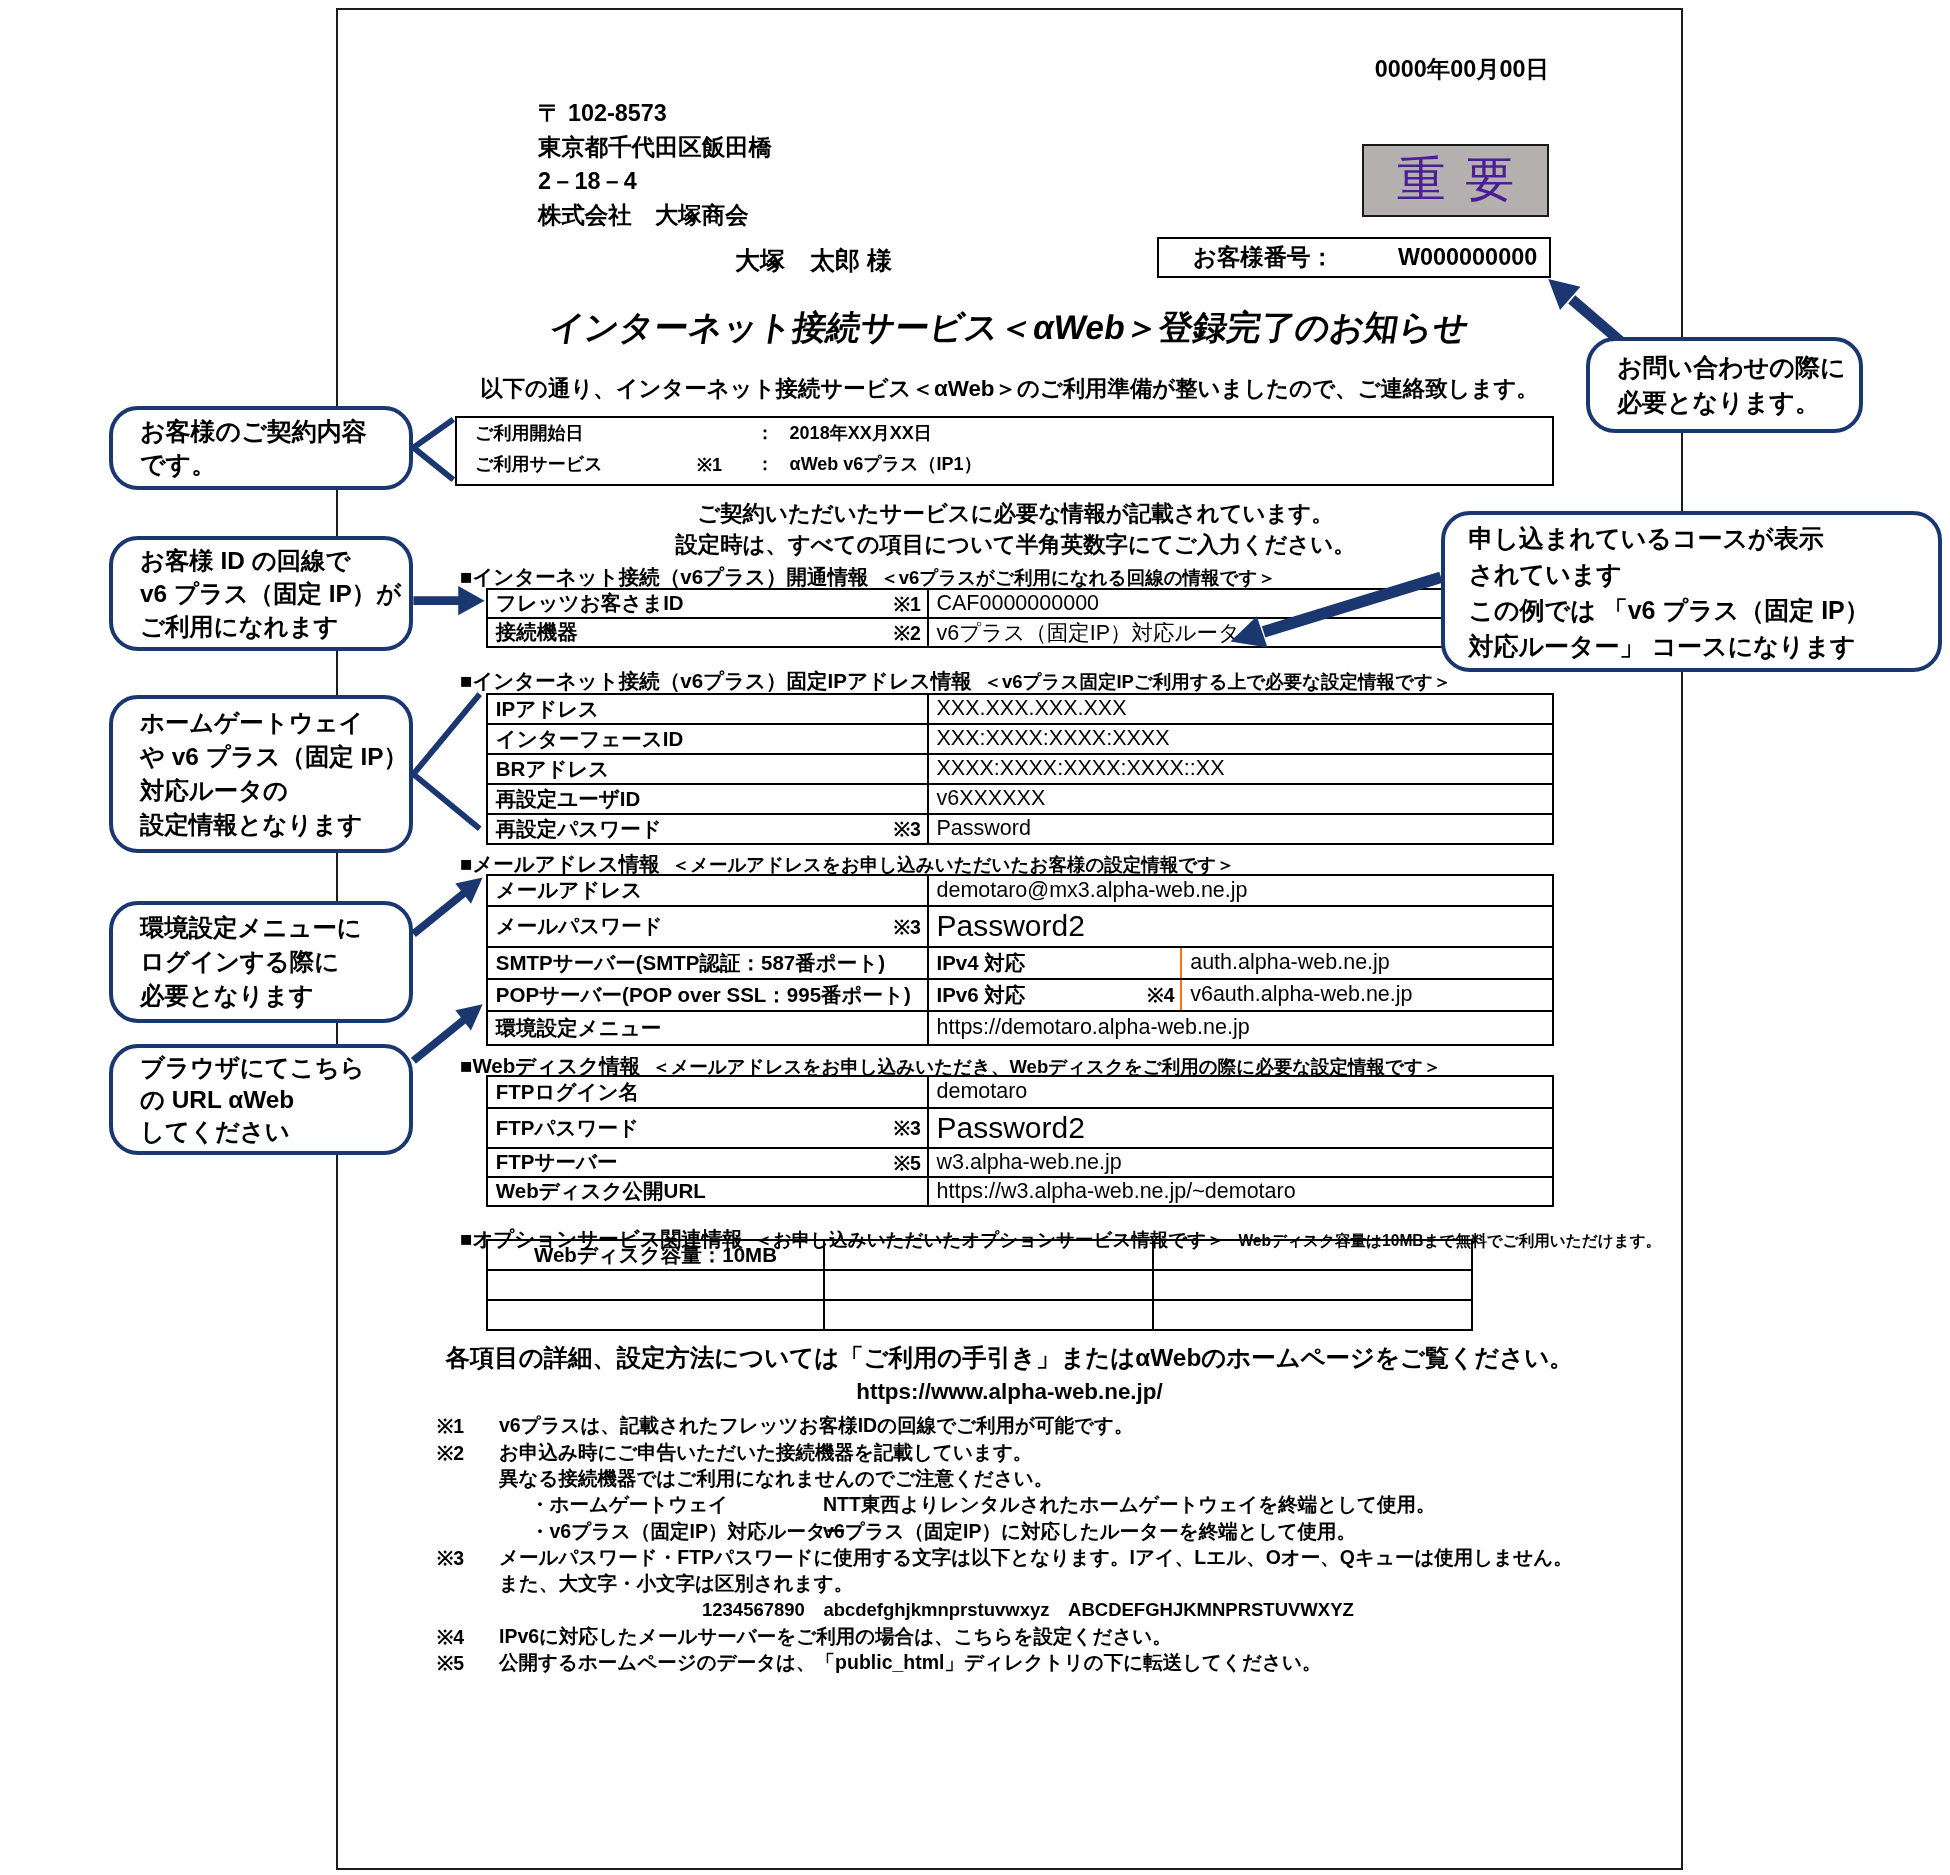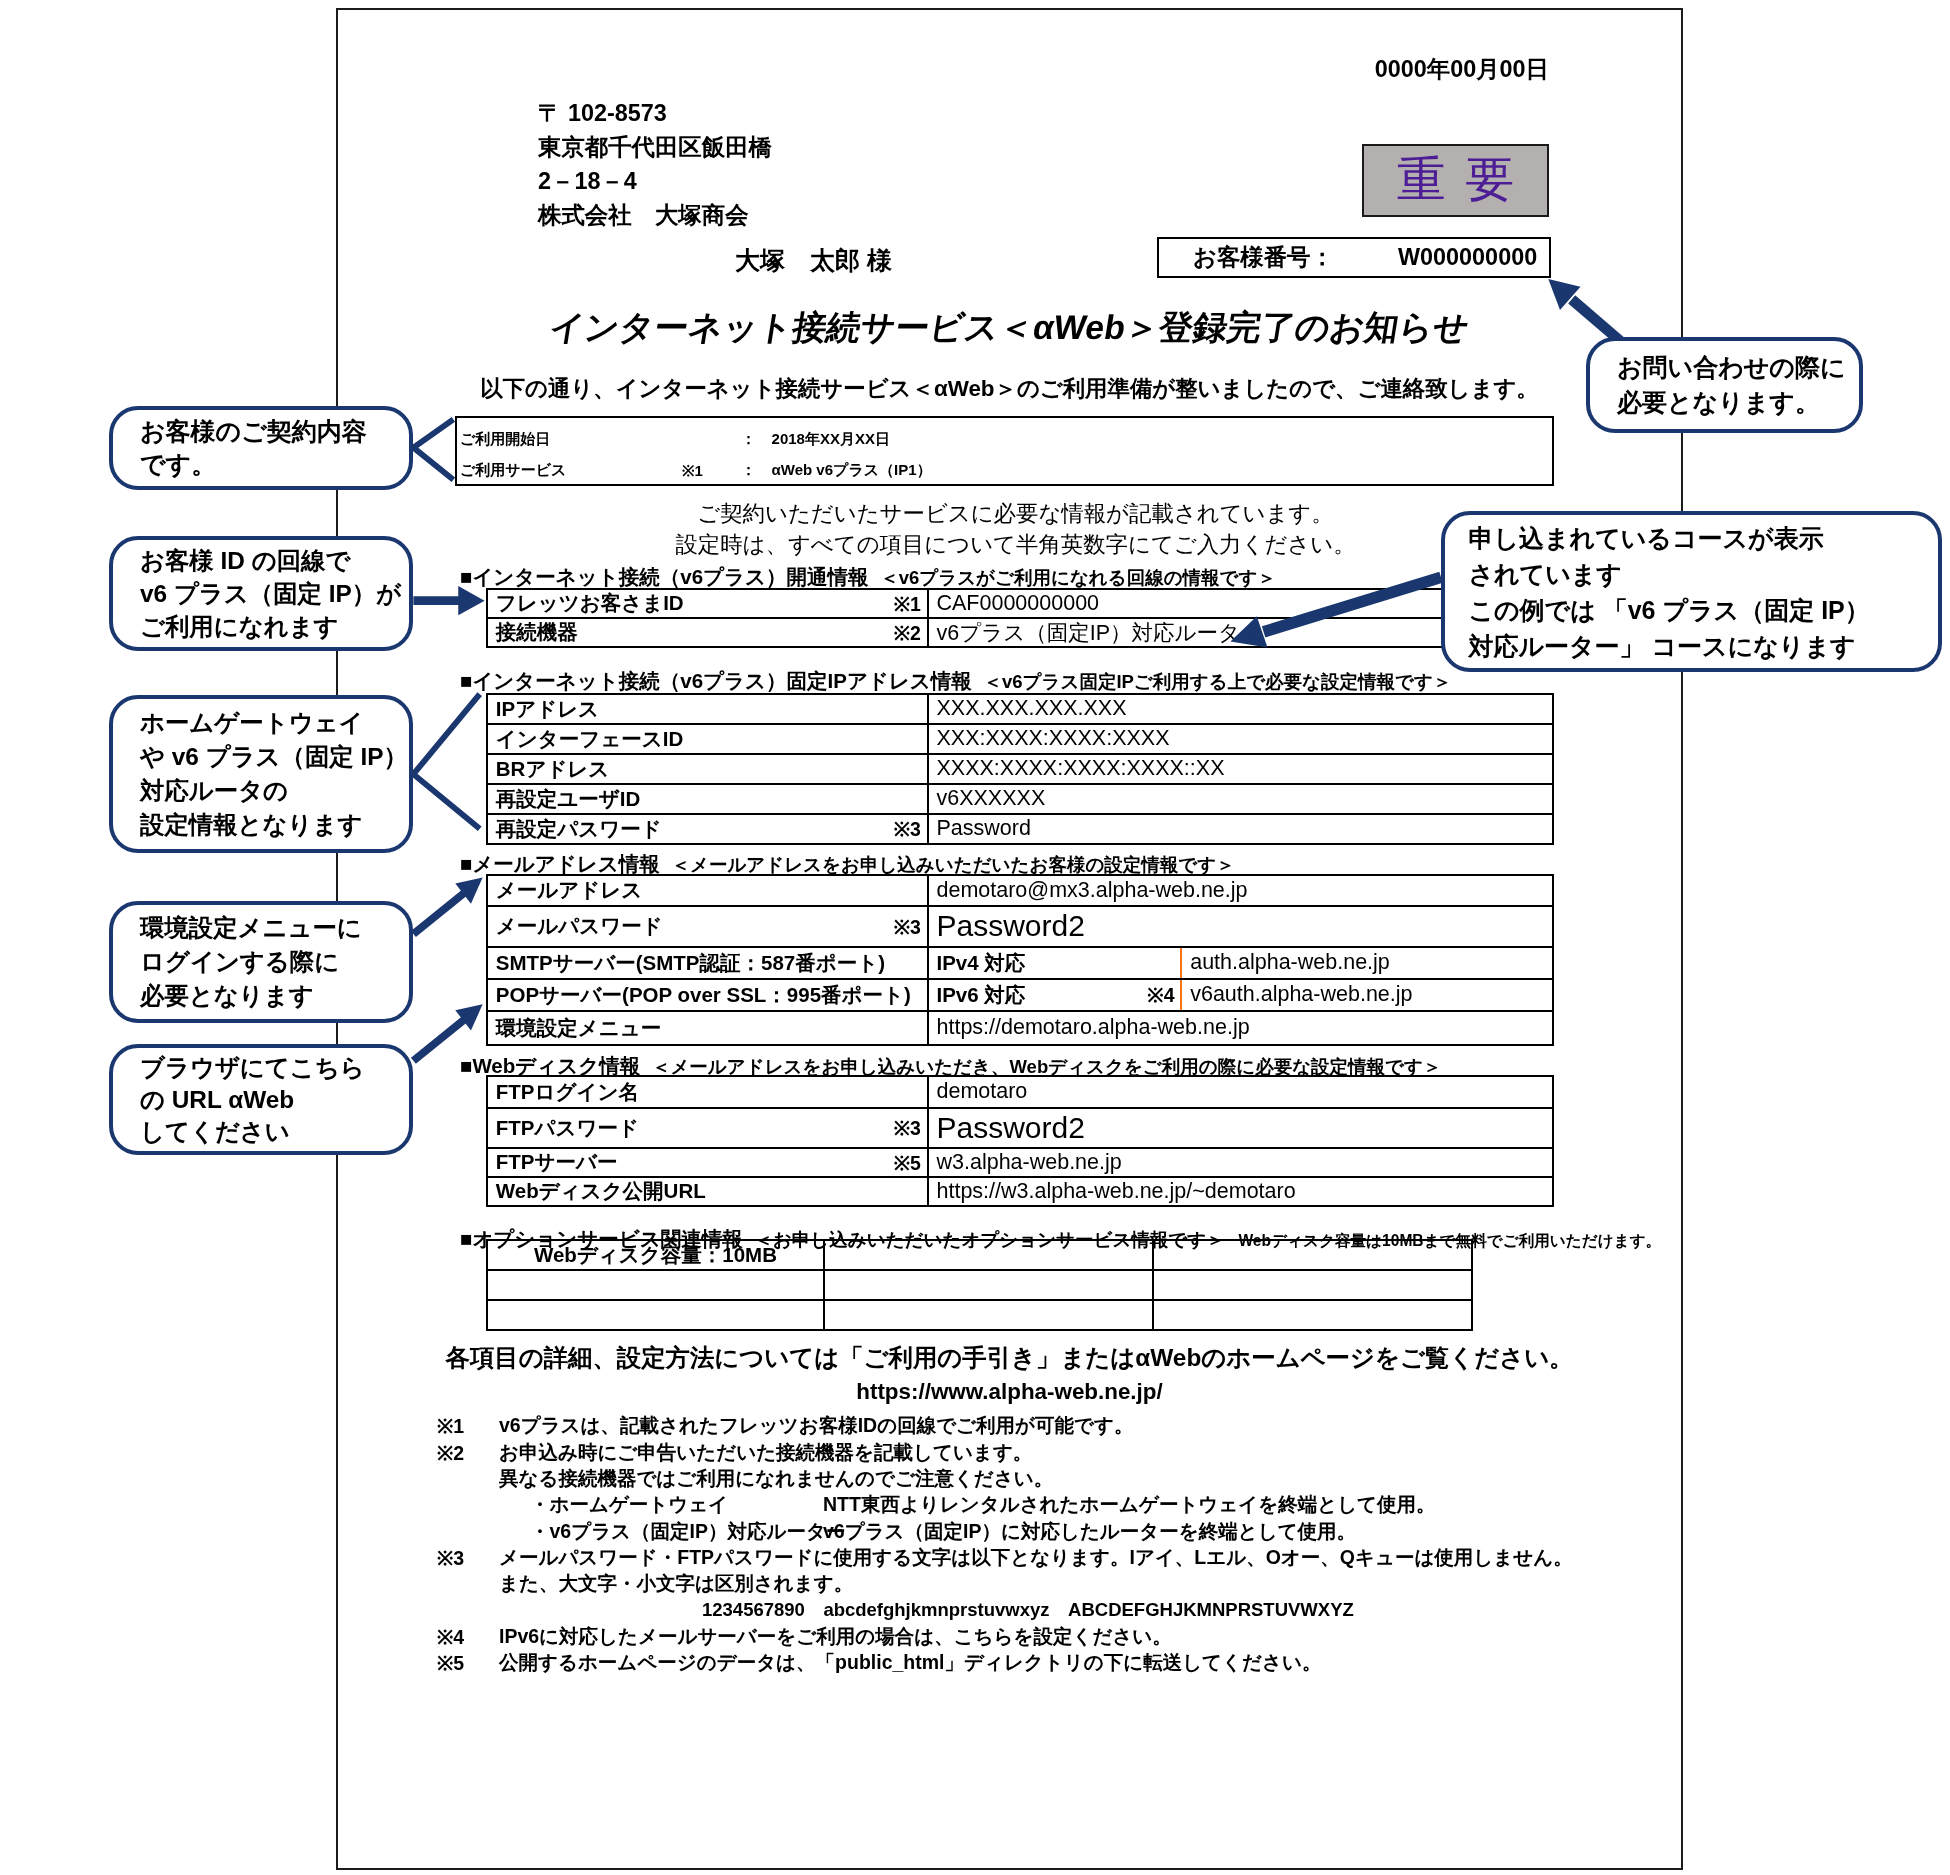--- a/index.html
+++ b/index.html
@@ -17,26 +17,26 @@
   .name{left:397px;top:234px;font-size:25px;font-weight:600;}
   .custbox{left:819px;top:227px;width:390px;height:37px;border:2.9px solid #000;
            display:flex;align-items:center;font-size:23.4px;font-weight:700;}
   .custbox .lab{margin-left:34px;}
   .custbox .valv{position:absolute;left:239px;}
   .title{top:295px;left:0;right:0;text-align:center;font-size:34px;font-weight:700;}
   .title .sk{display:inline-block;transform:skewX(-9deg);}
   .lead{top:363px;left:0;right:0;text-align:center;font-size:22.4px;font-weight:600;}
   
   .contract{left:117px;top:406px;width:1095px;height:66px;border:2.9px solid #000;}
-  .contract .crow{display:flex;height:31px;align-items:flex-end;padding-left:3px;
-                  font-size:15px;font-weight:600;white-space:nowrap;}
+  .contract .crow{display:flex;height:31px;align-items:center;padding-left:18px;
+                  font-size:18px;font-weight:600;white-space:nowrap;}
   .contract .clab{width:222px;}
   .contract .cnote{width:59px;}
   .contract .cval{margin-left:15.6px;}
-  .notice{left:12px;right:0;text-align:center;font-size:22.4px;font-weight:400;}
+  .notice{left:12px;right:0;text-align:center;font-size:22.4px;font-weight:700;}
   
   .sec{left:122px;font-size:20.5px;white-space:nowrap;}
   .sec .h{font-weight:700;}
   .sec .sub{font-size:18.5px;font-weight:600;margin-left:11.7px;}
   .sec .mini{font-size:15.6px;font-weight:600;margin-left:13.7px;}
   
   .tbl{position:absolute;left:148px;width:1064px;border:2px solid #000;background:#fff;}
   .tr{display:flex;border-top:2px solid #000;align-items:stretch;}
   .tr:first-child{border-top:none;}
   .lbl{width:425px;border-right:2px solid #000;display:flex;align-items:center;

